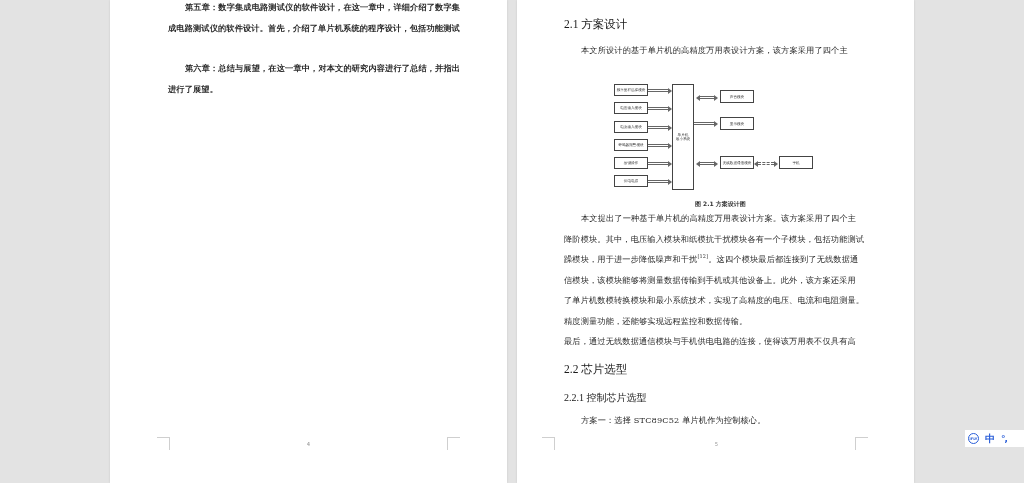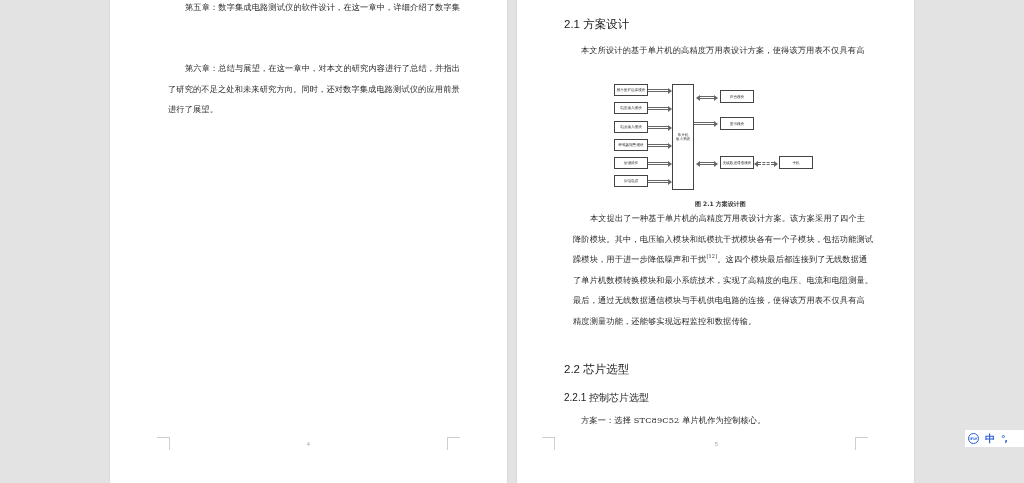--- a/index.html
+++ b/index.html
@@ -6,30 +6,30 @@
   body {
     width:1024px; height:483px; overflow:hidden; position:relative;
     background:#e3e3e3;
     font-family:"DejaVu Serif","Liberation Serif",serif;
     color:#222;
   }
   .page {
     position:absolute; top:0; height:483px; background:#ffffff;
     box-shadow:0 0 2px rgba(0,0,0,0.12);
   }
-  #page1 { left:110px; width:397px; }
+  #page1 { left:110px; width:397px;font-weight:bold; }
   #page2 { left:517px; width:397px; }
 
   .para {
     position:absolute; font-size:8.2px; line-height:20.5px;
     letter-spacing:0.15px; color:#2a2a2a;
   }
   .para .indent { display:inline-block; width:17px; }
   .heading {
-    position:absolute; font-family:Liberation Sans, sans-serif;
+    position:absolute; font-family:Liberation Serif, serif;
     color:#1a1a1a;
     text-align:right;
   }
   .h2 { font-size:11.5px; }
   .h3 { font-size:10px; }
   .sup { font-size:5px; vertical-align:super; line-height:0; }
 
   .corner { position:absolute; width:12px; height:12px; border-color:#cfcfcf; border-style:solid; border-width:0; }
   .corner.bl { border-top-width:1px; border-right-width:1px; }
   .corner.br { border-top-width:1px; border-left-width:1px; }
@@ -68,37 +68,37 @@
   }
   .ime .zh { color:#2b5fd9; font-size:10px; font-weight:bold; }
   .ime .punct { color:#2b5fd9; font-size:9px; font-weight:bold; letter-spacing:-1px; }
 </style>
 </head>
 <body>
 
 <div class="page" id="page1">
   <div class="para" style="left:58px; top:-3px; width:300px;">
     <div><span class="indent"></span><span>第五章：数字集成电路测试仪的软件设计，在这一章中，详细介绍了数字集</span></div>
+    <div><span>成电路测试仪的软件设计。首先，介绍了单片机系统的程序设计，包括功能测试</span></div>
   </div>
   <div class="para" style="left:58px; top:58px; width:300px;">
     <div><span class="indent"></span><span>第六章：总结与展望，在这一章中，对本文的研究内容进行了总结，并指出</span></div>
-    <div><span>了研究的不足之处和未来研究方向。同时，还对数字集成电路测试仪的应用前景</span></div>
     <div><span>进行了展望。</span></div>
   </div>
 
   <div class="corner bl" style="left:47px; top:437px;"></div>
   <div class="corner br" style="left:337px; top:437px;"></div>
   <div class="pageno" style="left:197px; top:441px;">4</div>
 </div>
 
 <div class="page" id="page2">
   <div class="heading h2" style="left:47px; top:17px;">2.1  方案设计</div>
 
   <div class="para" style="left:47px; top:40px; width:310px;">
-    <div><span class="indent"></span><span>本文所设计的基于单片机的高精度万用表设计方案，使得该万用表不仅具有高</span></div>
+    <div><span class="indent"></span><span>本文所设计的基于单片机的高精度万用表设计方案，该方案采用了四个主</span></div>
   </div>
 
   <div class="diagram">
     <div class="dbox" style="left:0; top:0; width:34px; height:12px;">频率量程选择模块</div>
     <div class="dbox" style="left:0; top:18px; width:34px; height:12px;">电压输入模块</div>
     <div class="dbox" style="left:0; top:37px; width:34px; height:12px;">电流输入模块</div>
     <div class="dbox" style="left:0; top:55px; width:34px; height:12px;">蜂鸣器报警模块</div>
     <div class="dbox" style="left:0; top:73px; width:34px; height:12px;">按键操作</div>
     <div class="dbox" style="left:0; top:91px; width:34px; height:12px;">供电电源</div>
 
@@ -134,27 +134,28 @@
     <div class="ahead r" style="left:100px; top:76.5px;"></div>
     <div class="dbox" style="left:106px; top:72px; width:34px; height:13px;">无线数据通信模块</div>
 
     <div class="ahead l" style="left:140px; top:76.5px;"></div>
     <div class="arrow-h dash" style="left:144px; top:78px; width:16px;"></div>
     <div class="ahead r" style="left:160px; top:76.5px;"></div>
     <div class="dbox" style="left:165px; top:72px; width:34px; height:13px;">手机</div>
   </div>
   <div class="caption" style="left:178px; top:200px;">图 2.1  方案设计图</div>
 
-  <div class="para" style="left:56px; top:208px; width:320px;">
+  <div class="para" style="left:47px; top:208px; width:320px;">
     <div><span class="indent"></span><span>本文提出了一种基于单片机的高精度万用表设计方案。该方案采用了四个主</span></div>
     <div><span>降阶模块。其中，电压输入模块和纸模抗干扰模块各有一个子模块，包括功能测试</span></div>
     <div><span>躁模块，用于进一步降低噪声和干扰</span><span class="sup">[12]</span><span>。这四个模块最后都连接到了无线数据通</span></div>
+    <div><span>信模块，该模块能够将测量数据传输到手机或其他设备上。此外，该方案还采用</span></div>
     <div><span>了单片机数模转换模块和最小系统技术，实现了高精度的电压、电流和电阻测量。</span></div>
+    <div><span>精度测量功能，还能够实现远程监控和数据传输。</span></div>
     <div><span>最后，通过无线数据通信模块与手机供电电路的连接，使得该万用表不仅具有高</span></div>
-    <div><span>精度测量功能，还能够实现远程监控和数据传输。</span></div>
   </div>
 
   <div class="heading h2" style="left:47px; top:362px;">2.2  芯片选型</div>
   <div class="heading h3" style="left:47px; top:391px;">2.2.1  控制芯片选型</div>
   <div class="para" style="left:47px; top:410px; width:320px;">
     <div><span class="indent"></span><span>方案一：选择 STC89C52 单片机作为控制核心。</span></div>
   </div>
 
   <div class="corner bl" style="left:25px; top:437px;"></div>
   <div class="corner br" style="left:338px; top:437px;"></div>

